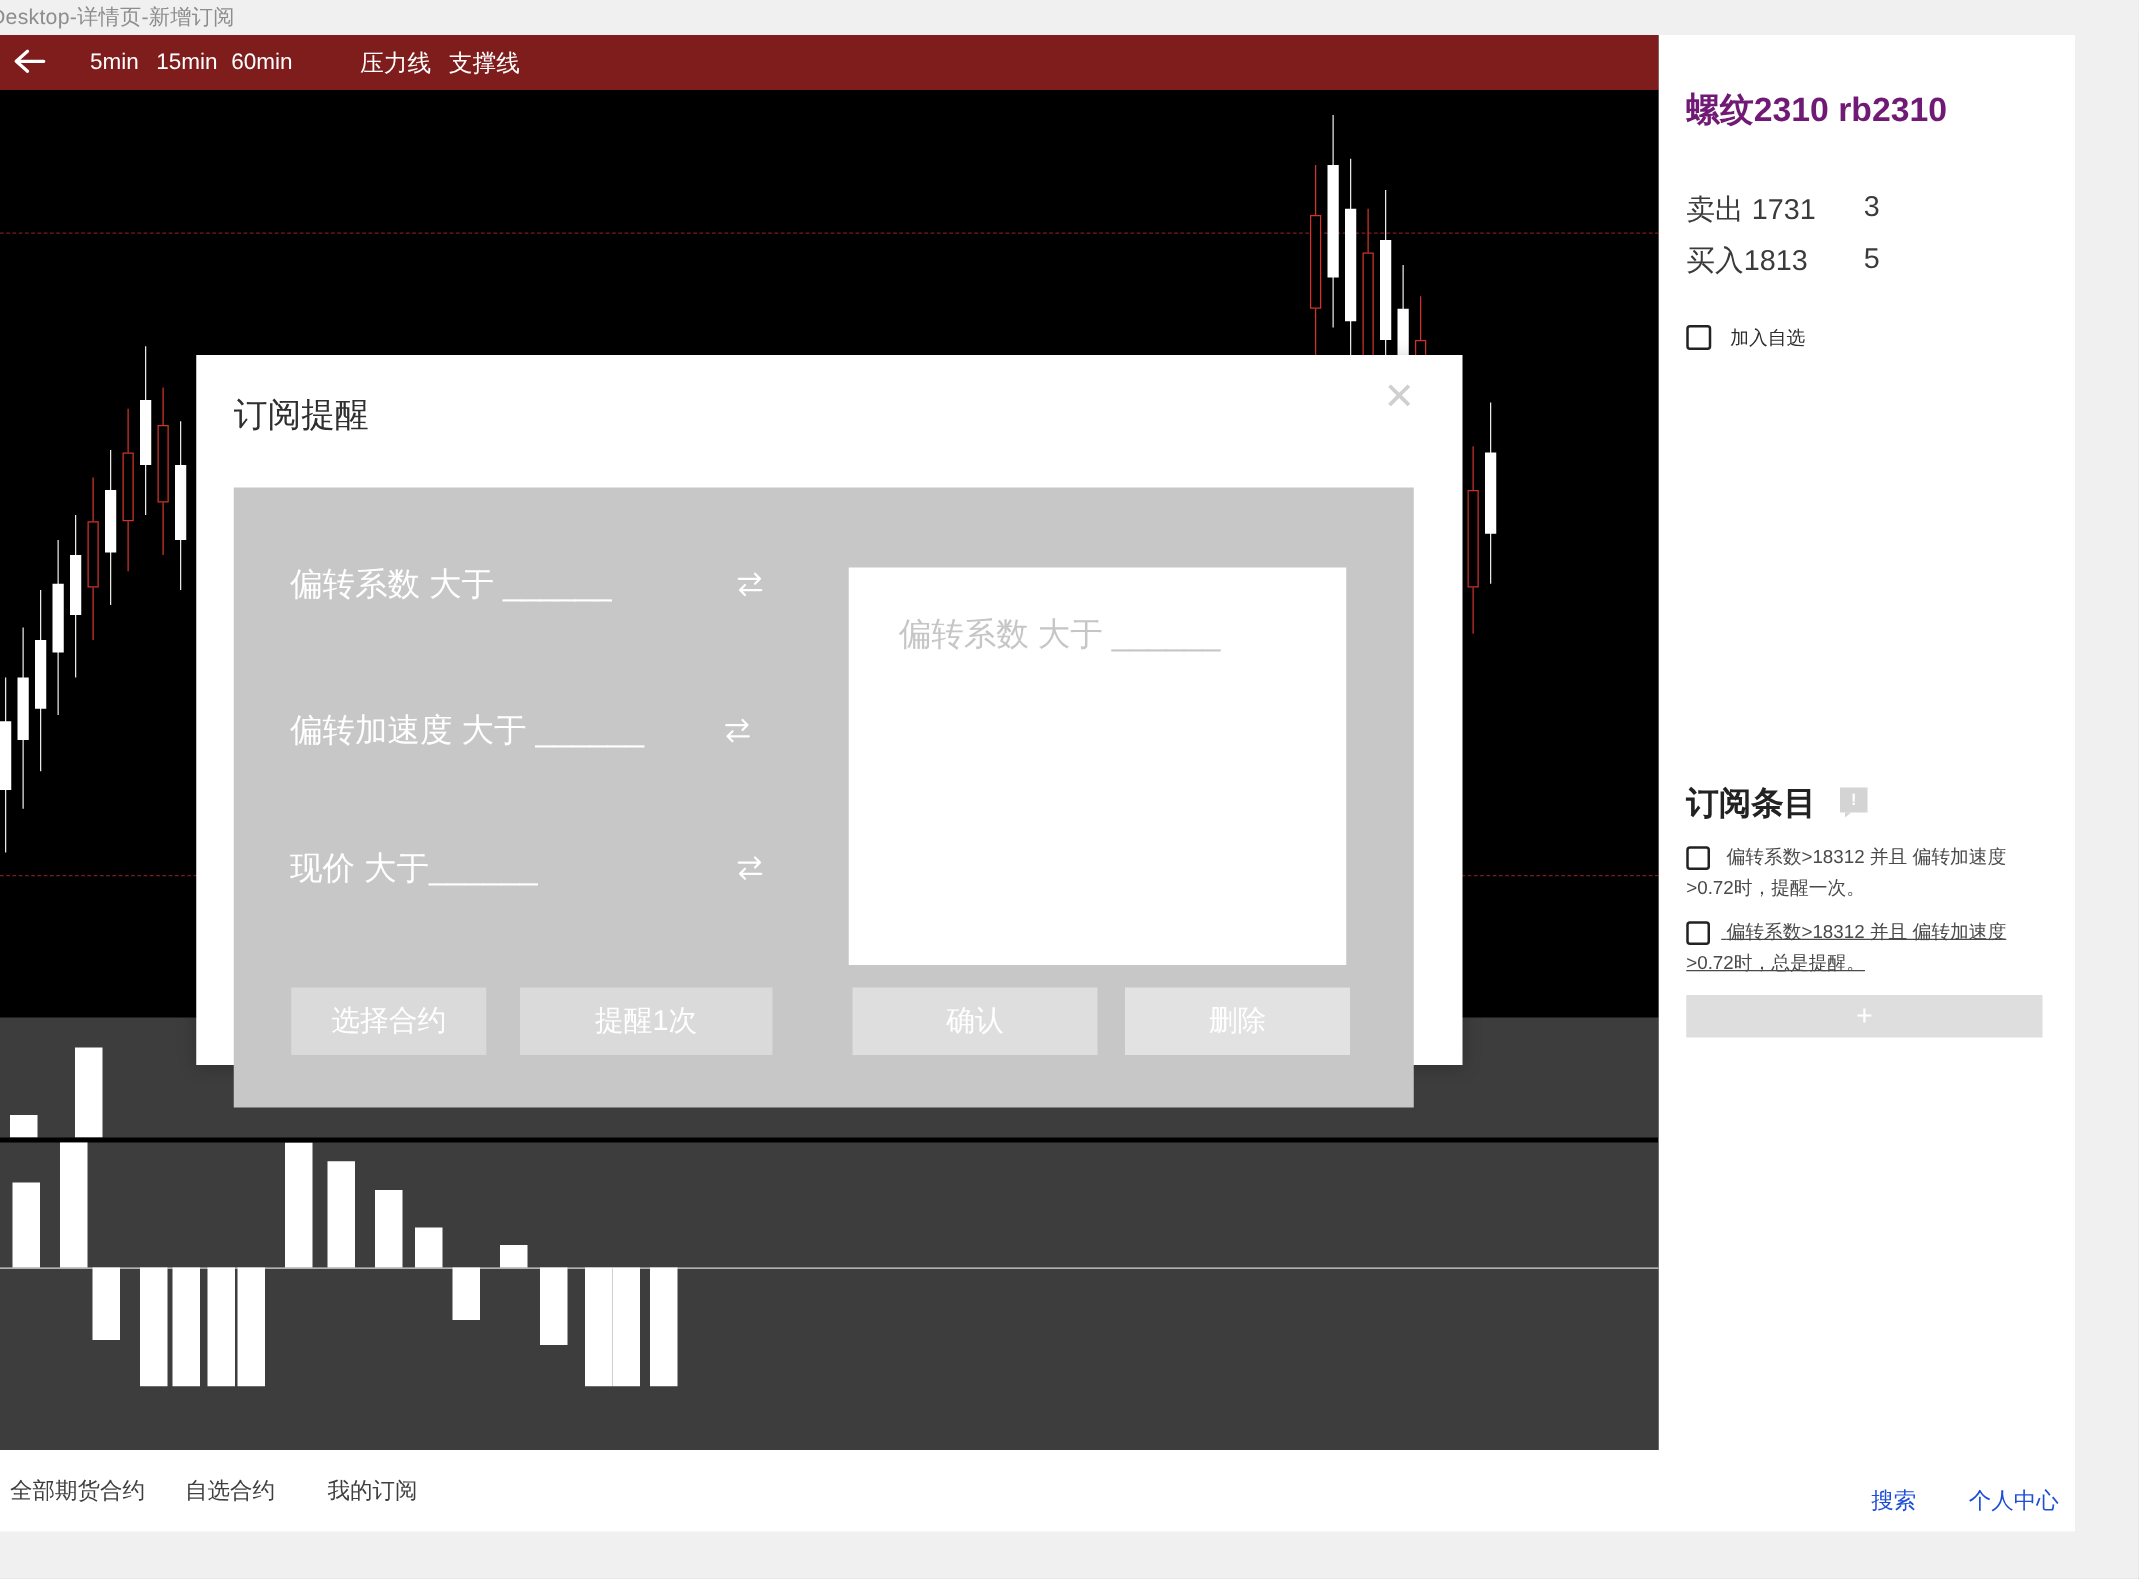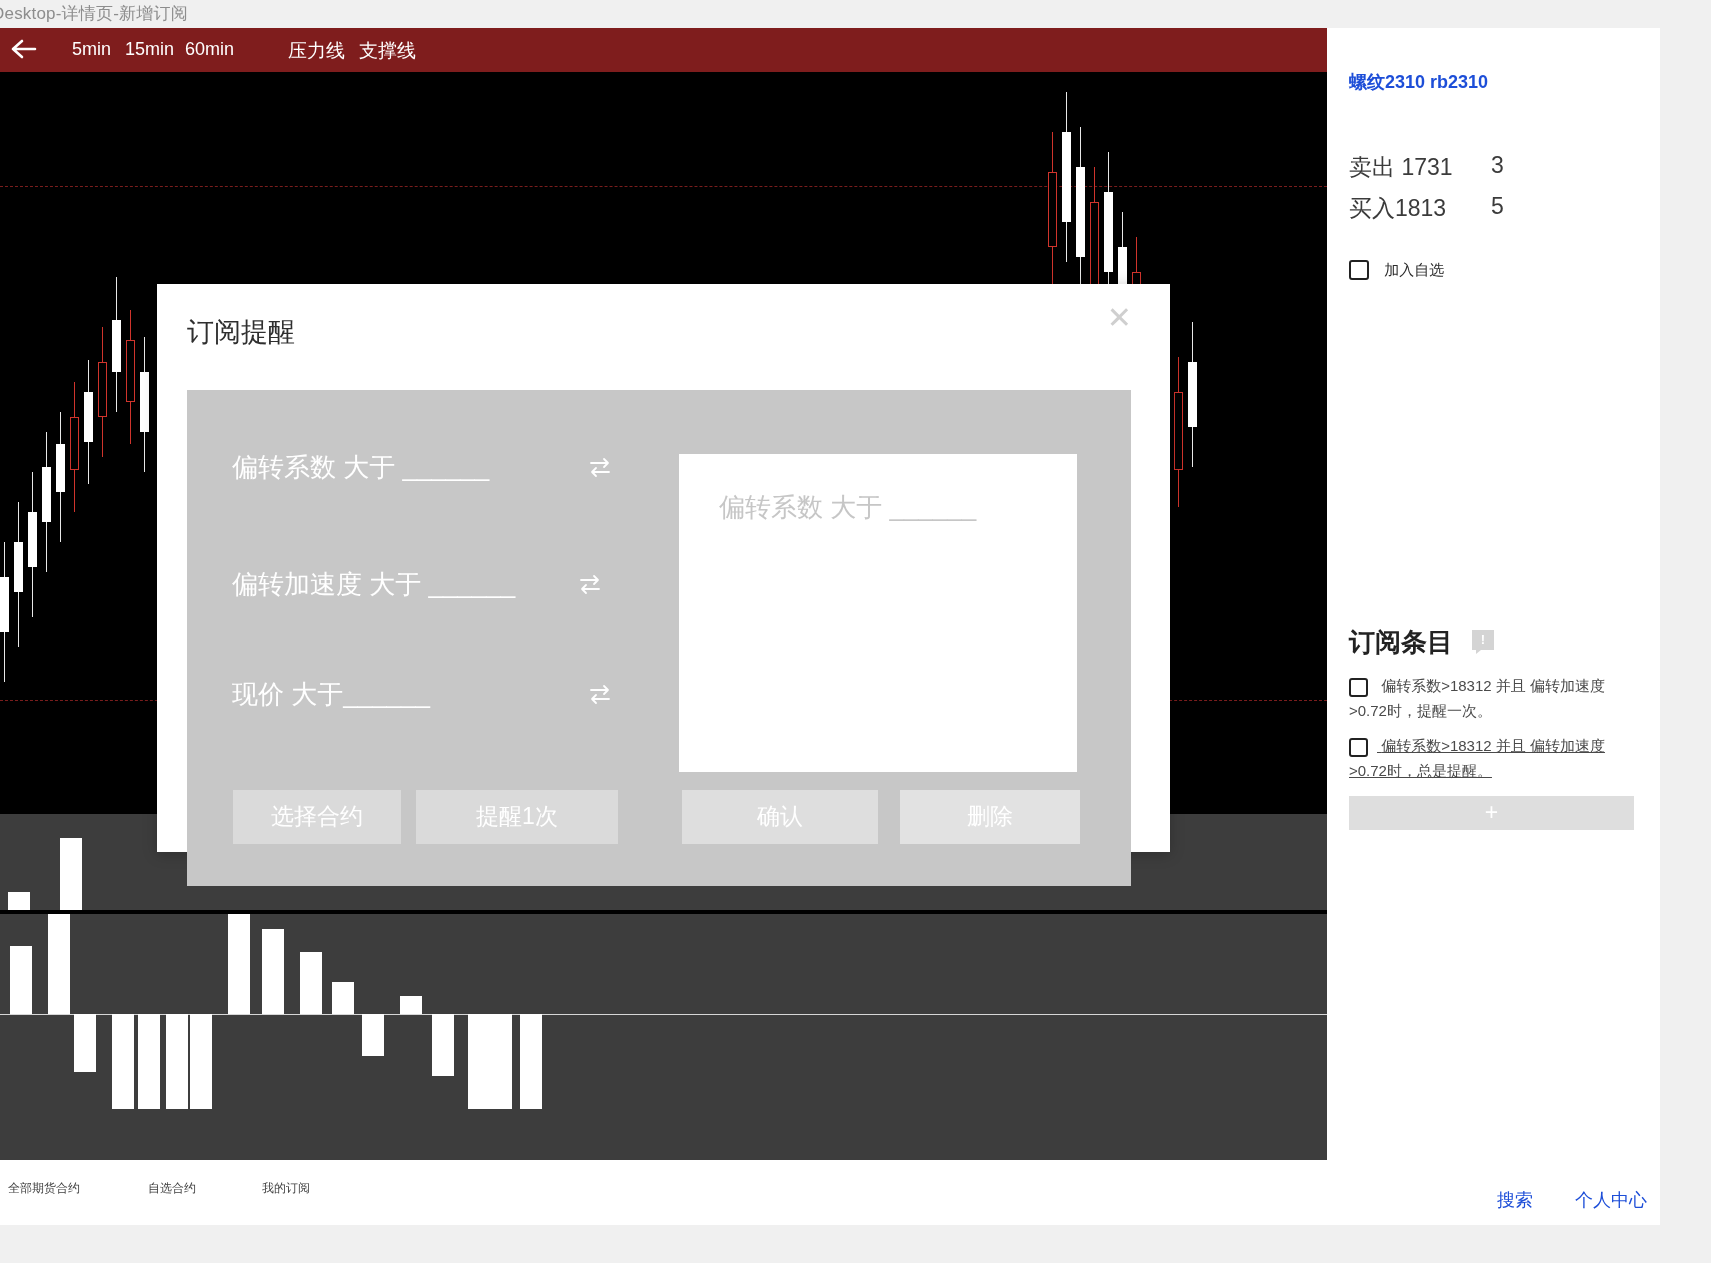--- a/index.html
+++ b/index.html
@@ -100,21 +100,21 @@
   }
   .hbar { position: absolute; background: #ffffff; }
 
   
   .info-panel {
     position: absolute; left: 1327px; top: 0; width: 333px; height: 1132px;
     background: #ffffff;
   }
   .sym-title {
     position: absolute; left: 22px; top: 42px;
-    font-size: 18px; font-weight: bold; color: #1d4ed8;
+    font-size: 27px; font-weight: bold; color: #701a75;
     white-space: nowrap;
     text-align: center;
   }
   .quote-row { position: absolute; left: 22px; font-size: 23px; color: #3b3b3b; white-space: nowrap; }
   .quote-row .q-vol { position: absolute; left: 142px; top: 0; }
   .qr-0 { top: 124px; }
   .qr-1 { top: 165px; }
 
   .chk-box {
     display: inline-block; width: 20px; height: 20px;
@@ -156,21 +156,21 @@
     position: absolute; left: 22px; top: 768px; width: 285px; height: 34px;
     background: #dedede; color: #ffffff; font-size: 23px;
     line-height: 32px; text-align: center; cursor: pointer;
   }
 
   
   .bottom-nav {
     position: absolute; left: 0; top: 1132px; width: 1660px; height: 65px;
     background: #ffffff;
   }
-  .nav-left { position: absolute; top: 20px; font-size: 12px; color: #3f3f3f; white-space: nowrap; cursor: pointer; }
+  .nav-left { position: absolute; top: 20px; font-size: 18px; color: #3f3f3f; white-space: nowrap; cursor: pointer; }
   .nl-0 { left: 8px; }
   .nl-1 { left: 148px; }
   .nl-2 { left: 262px; }
   .nav-right { position: absolute; top: 28px; font-size: 18px; color: #1d4ed8; white-space: nowrap; cursor: pointer; }
   .nr-0 { left: 1497px; }
   .nr-1 { left: 1575px; }
 
   
   .modal {
     position: absolute; left: 157px; top: 284px;
@@ -218,21 +218,21 @@
     position: absolute; left: 40px; top: 36px;
     font-size: 26px; color: #c6c6c6; white-space: nowrap;
   }
 
   .mbtn {
     position: absolute; height: 54px;
     background: #dadada; color: #ffffff;
     font-size: 23px; text-align: center; line-height: 53px;
     white-space: nowrap; cursor: pointer;
   }
-  .mb-0 { left: 46px;  top: 400px; width: 168px; }
+  .mb-0 { left: 46px;  top: 400px; width: 156px; }
   .mb-1 { left: 229px; top: 400px; width: 202px; }
   .mb-2 { left: 495px; top: 400px; width: 196px; background: #dedede; }
   .mb-3 { left: 713px; top: 400px; width: 180px; background: #e2e2e2; }
 </style>
 </head>
 <body>
 
 <div id="root">
 
   <div class="titlebar">

